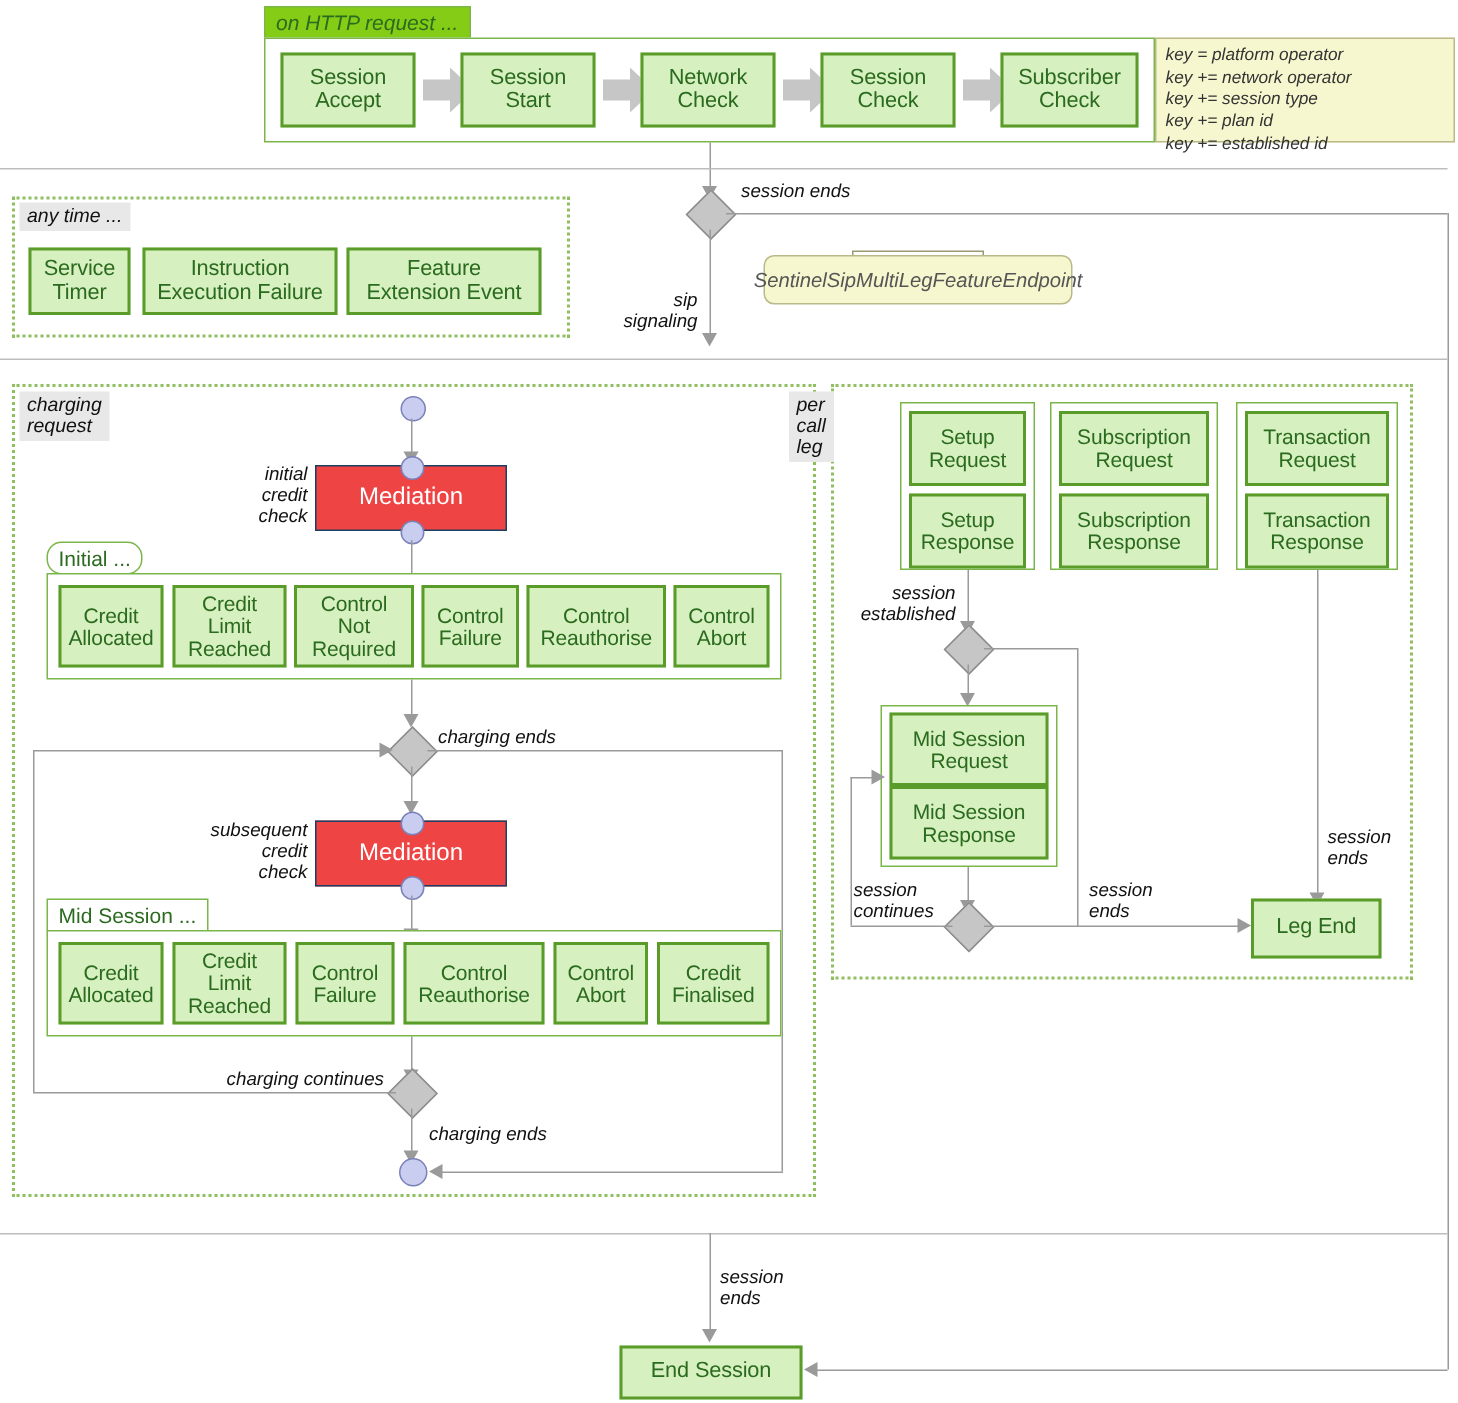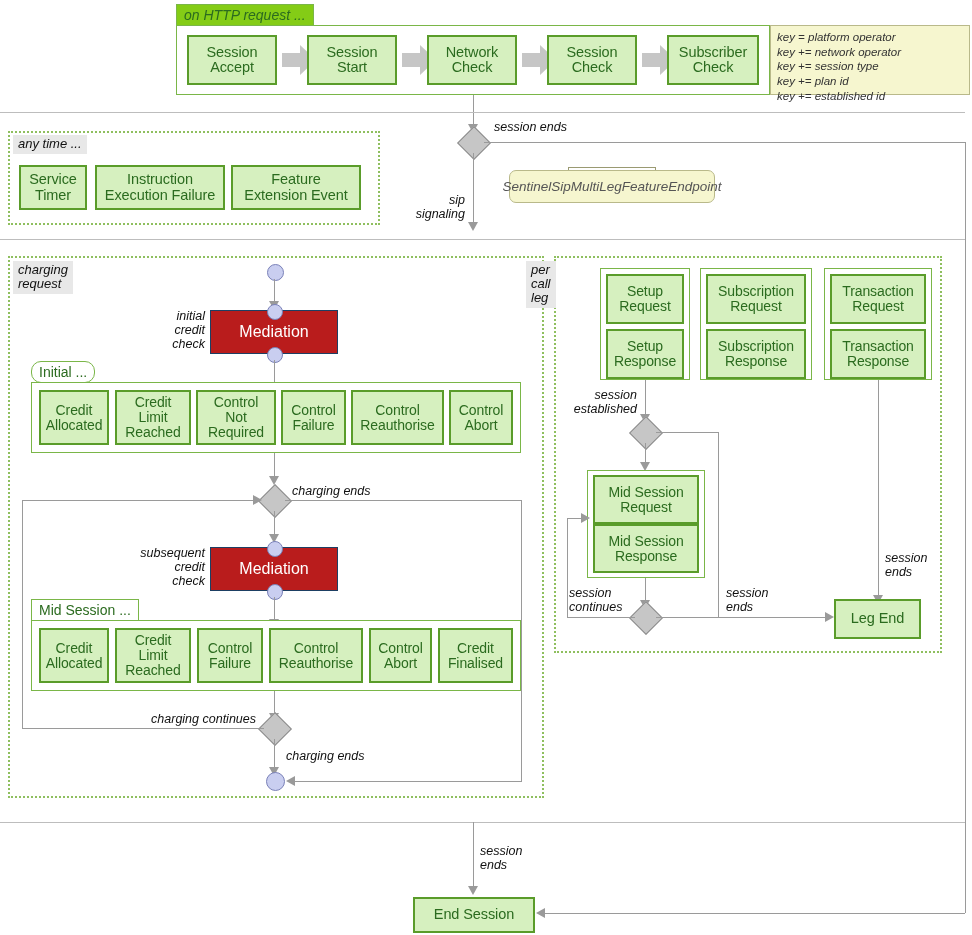--- a/index.html
+++ b/index.html
@@ -52,21 +52,21 @@
   .pkg-label{
     background:#e8e8e8;
     color:#111;
     font-style:italic;
     font-size:13px;
     line-height:1.08;
     padding:2px 5px 3px 5px;
     white-space:pre-line;
   }
   .mediation{
-    background:#b91c1c;
+    background:#ef4444;
     border:1px solid #1d3f63;
     color:#ffffff;
     display:flex;align-items:center;justify-content:center;
     font-size:16px;
   }
   .note{                    
     background:#f6f6cf;
     border:1px solid #b9b98a;
     color:#333;
     font-style:italic;

